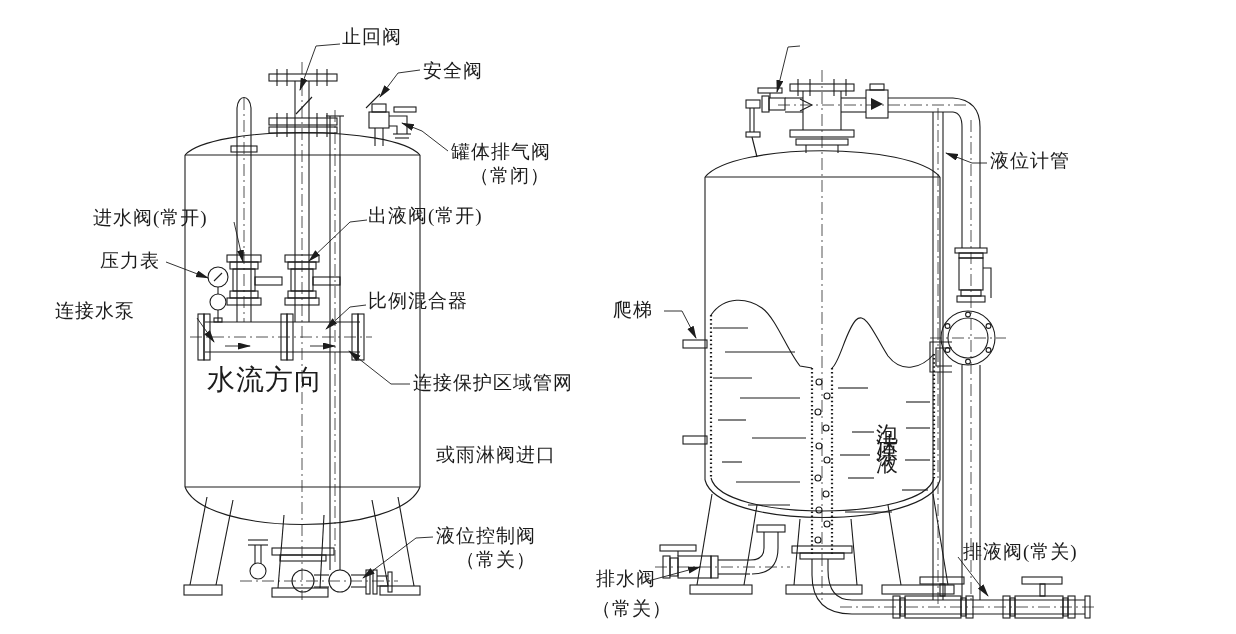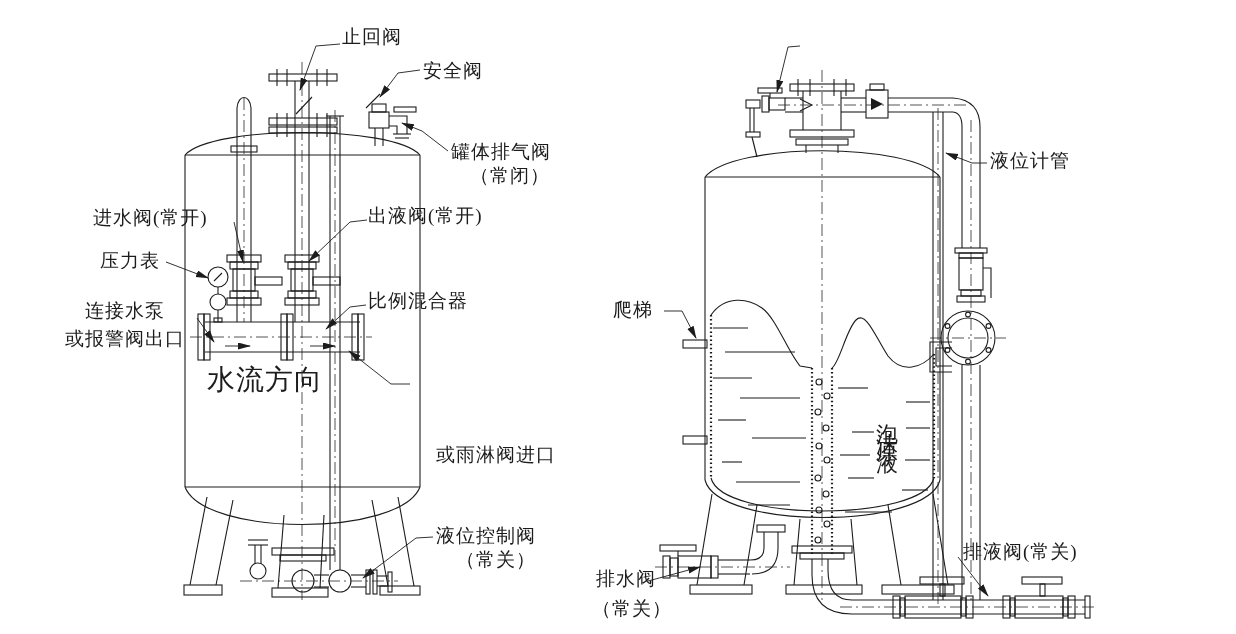--- a/index.html
+++ b/index.html
@@ -1,21 +1,21 @@
 <!DOCTYPE html>
 <html><head>
 <meta charset="utf-8">
 <style>
   html,body{margin:0;padding:0;background:#ffffff;}
   .stage{position:relative;width:1236px;height:634px;background:#ffffff;overflow:hidden;
          font-family:"Liberation Serif","DejaVu Serif",serif;color:#1c1c1c;}
   .stage svg{position:absolute;left:0;top:0;}
   .lbl{position:absolute;font-size:19px;line-height:22px;white-space:nowrap;color:#1c1c1c;
        letter-spacing:1px;}
-  .lbl.ctr{text-align:center;}
+  .lbl.ctr{}
   .vtext{position:absolute;writing-mode:vertical-rl;text-orientation:upright;
          font-size:22px;letter-spacing:9px;color:#1c1c1c;}
   
   .ln{stroke:#1c1c1c;fill:none;stroke-width:1.1;}
   .ld{stroke:#1c1c1c;fill:none;stroke-width:0.9;}
   .cl{stroke:#2a2a2a;fill:none;stroke-width:0.8;stroke-dasharray:12 4 2 4;}
   .hatch{stroke:#1c1c1c;fill:none;stroke-width:2.2;stroke-dasharray:1.5 2.6;}
   .fillb{fill:#1c1c1c;stroke:none;}
 </style>
 </head>
@@ -380,24 +380,24 @@
   </g>
 </svg>
 
   <div class="lbl" style="left:342px;top:26px;">止回阀</div>
   <div class="lbl" style="left:423px;top:60px;">安全阀</div>
   <div class="lbl" style="left:451px;top:141px;">罐体排气阀</div>
   <div class="lbl" style="left:470px;top:165px;">（常闭）</div>
   <div class="lbl" style="left:93px;top:207px;">进水阀(常开)</div>
   <div class="lbl" style="left:100px;top:250px;">压力表</div>
   <div class="lbl ctr" style="left:55px;top:300px;width:140px;">连接水泵</div>
-  <div class="lbl ctr" style="left:52px;top:328px;width:146px;">或报警阀出口</div>
   <div class="lbl" style="left:207px;top:369px;font-size:28px;">水流方向</div>
   <div class="lbl" style="left:368px;top:205px;">出液阀(常开)</div>
   <div class="lbl" style="left:368px;top:290px;">比例混合器</div>
+  <div class="lbl" style="left:413px;top:372px;">连接保护区域管网</div>
   <div class="lbl" style="left:436px;top:396px;margin-top:48px;">或雨淋阀进口</div>
   <div class="lbl" style="left:436px;top:525px;">液位控制阀</div>
   <div class="lbl" style="left:456px;top:549px;">（常关）</div>
 
   <div class="lbl" style="left:990px;top:150px;">液位计管</div>
   <div class="lbl" style="left:613px;top:299px;">爬梯</div>
   <div class="vtext" style="left:872px;top:406px;height:126px;">泡沫原液</div>
   <div class="lbl" style="left:596px;top:568px;">排水阀</div>
   <div class="lbl" style="left:592px;top:598px;">（常关）</div>
   <div class="lbl" style="left:963px;top:541px;">排液阀(常关)</div>

